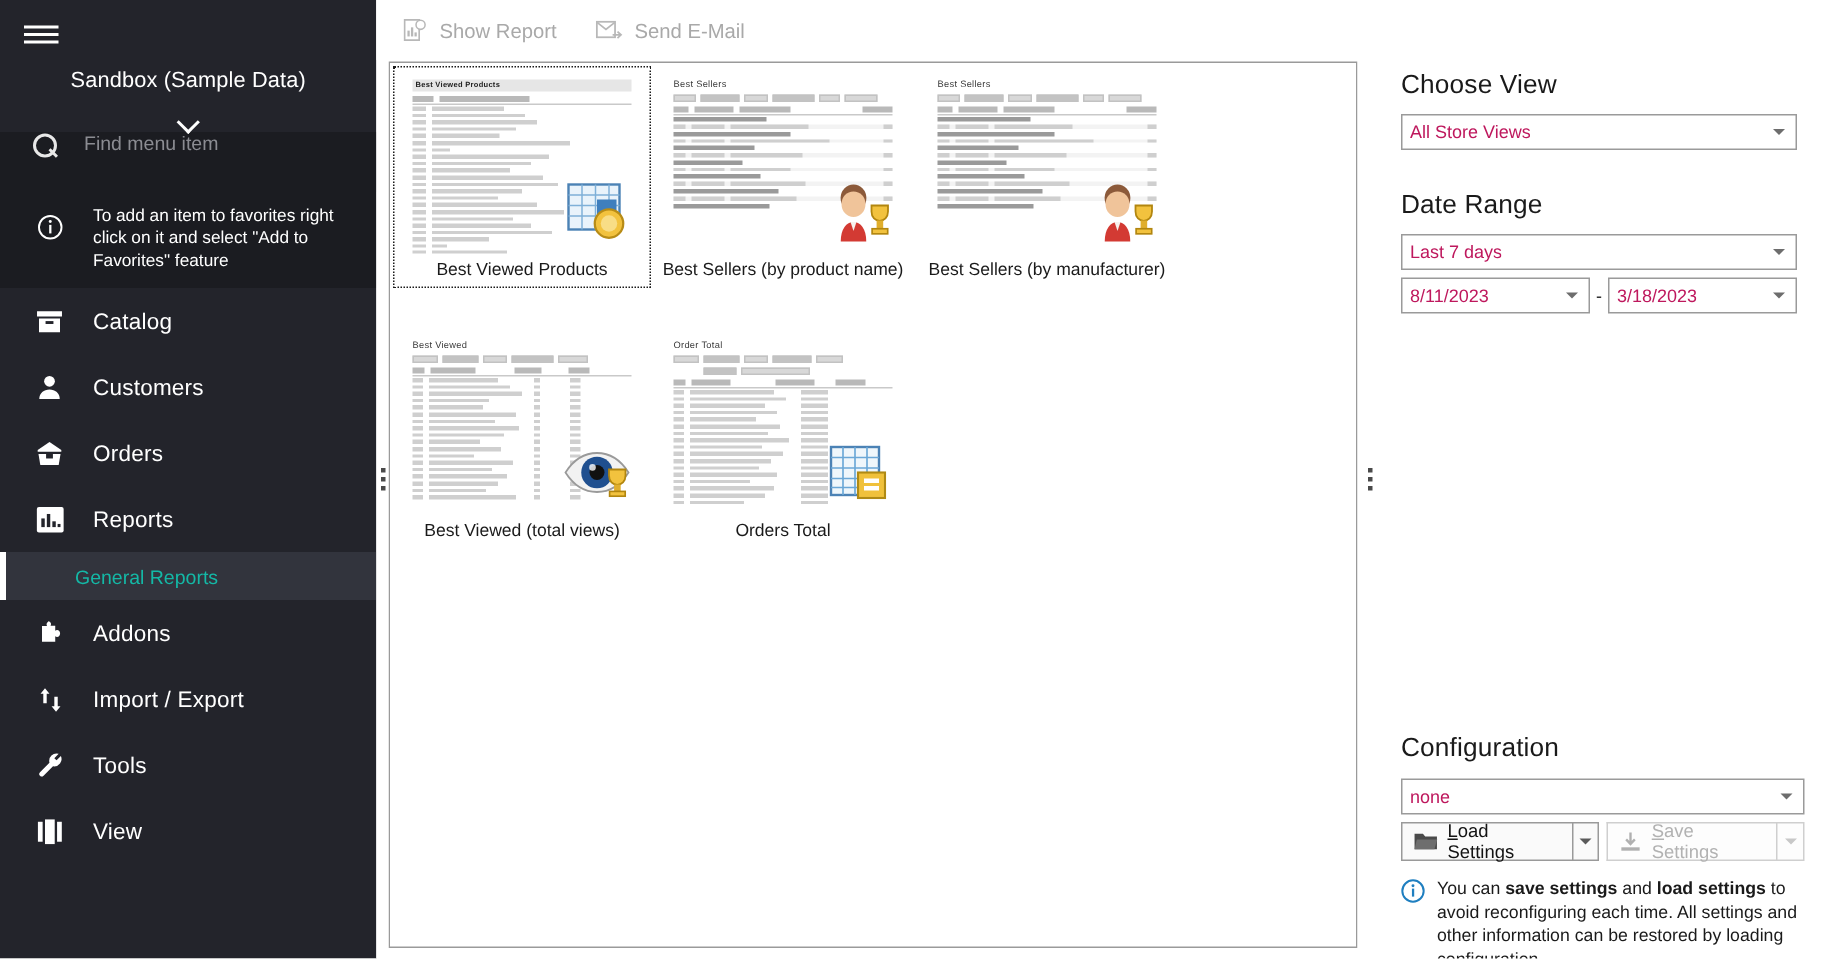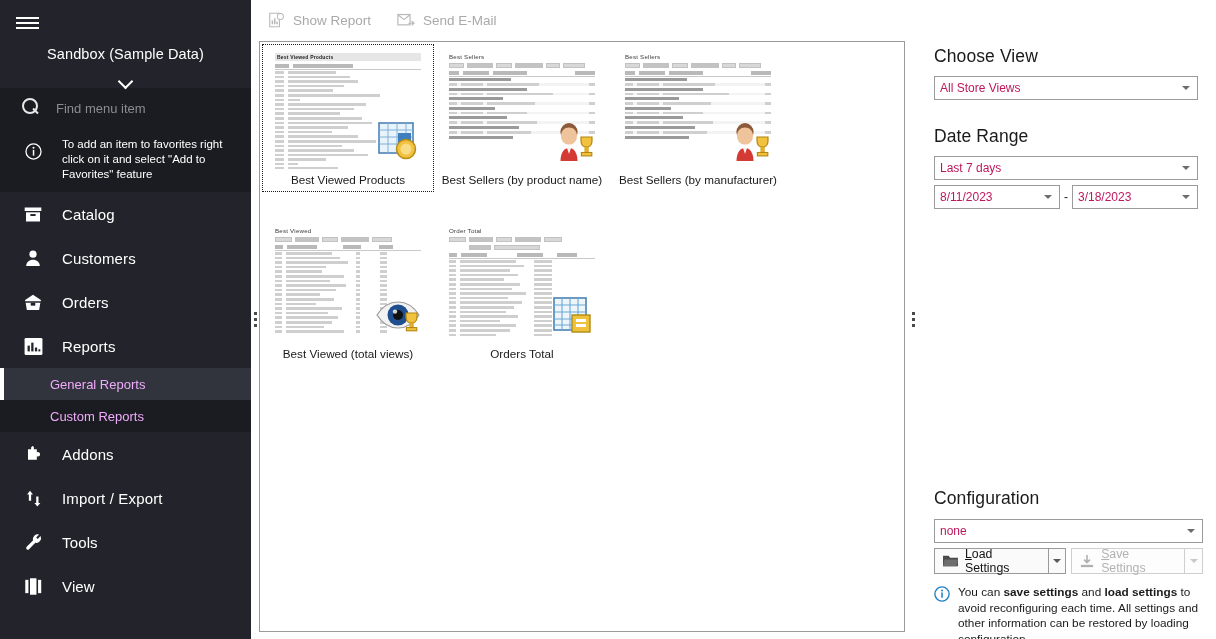--- a/index.html
+++ b/index.html
@@ -31,21 +31,21 @@
   .store-name { font-size: 14.5px; color: #fff; flex: 1; letter-spacing: .1px; }
   .chev { width: 14px; height: 14px; position: relative; }
   .chev::before {
     content: ""; position: absolute; left: 1px; top: 2px;
     width: 9px; height: 9px;
     border-right: 2px solid #fff; border-bottom: 2px solid #fff;
     transform: rotate(45deg);
   }
 
   .search-row {
-    height: 40px; background: #1b1c21; display: flex; align-items: center;
+    height: 40px; background: #1b1c21; display: flex; align-items: flex-start;
     padding-left: 20px; cursor: text;
   }
   .search-glyph { width: 22px; height: 22px; position: relative; margin-right: 14px; flex:0 0 22px;}
   .search-glyph::before {
     content:""; position:absolute; left:2px; top:1px; width:12px; height:12px;
     border: 2px solid #e8e8e8; border-radius: 50%;
   }
   .search-glyph::after {
     content:""; position:absolute; left:12px; top:13px; width:7px; height:2px;
     background:#e8e8e8; transform: rotate(45deg);
@@ -72,21 +72,21 @@
   .fav-hint {
     background: #1b1c21; display: flex; align-items: flex-start;
     padding: 9px 14px 10px 20px;
   }
   .fav-hint .nav-ico { margin-top: 1px; }
   .fav-hint-text { font-size: 11.5px; line-height: 15px; color: #ffffff; max-width: 185px; }
 
   .sub-item {
     height: 32px; display: flex; align-items: center;
     padding-left: 50px; cursor: pointer; position: relative;
-    font-size: 13px; color: #f0abfc;
+    font-size: 13px; color: #14b8a6;
   }
   .sub-item.selected { background: #32343d; }
   .sub-item.selected::before {
     content:""; position:absolute; left:0; top:0; bottom:0; width:4px; background:#ffffff;
   }
   .sub-item.alt { background: #1b1c21; }
 
   
   .splitter-left {
     position: absolute; left: 251px; top: 0; width: 8px; height: 639px;
@@ -295,23 +295,20 @@
             <rect x="9.4" y="7.6" width="2.6" height="10" fill="#23242b"></rect>
             <rect x="13.6" y="13.2" width="2.6" height="4.4" fill="#23242b"></rect>
             <rect x="17.6" y="15.2" width="2.2" height="2.4" fill="#23242b"></rect>
           </svg>
         </div>
         <div class="nav-label">Reports</div>
       </div>
 
       <div class="sub-item selected">
         <span>General Reports</span>
-      </div>
-      <div class="sub-item alt">
-        <span>Custom Reports</span>
       </div>
 
       <div class="nav-item">
         <div class="nav-ico">
           <svg width="21" height="21" viewBox="0 0 24 24">
             <path fill="#fff" d="M10 2.4c1.5 0 2.6 1 2.6 2.2 0 .5-.2.9-.4 1.3h3.6v3.8c.4-.3.9-.5 1.4-.5 1.3 0 2.3 1.1 2.3 2.6s-1 2.6-2.3 2.6c-.5 0-1-.2-1.4-.5v4.2H5.7V6.1h3.9c-.3-.4-.4-.8-.4-1.3 0-1.2 1.1-2.4 2.6-2.4z"></path>
           </svg>
         </div>
         <div class="nav-label">Addons</div>
       </div>

